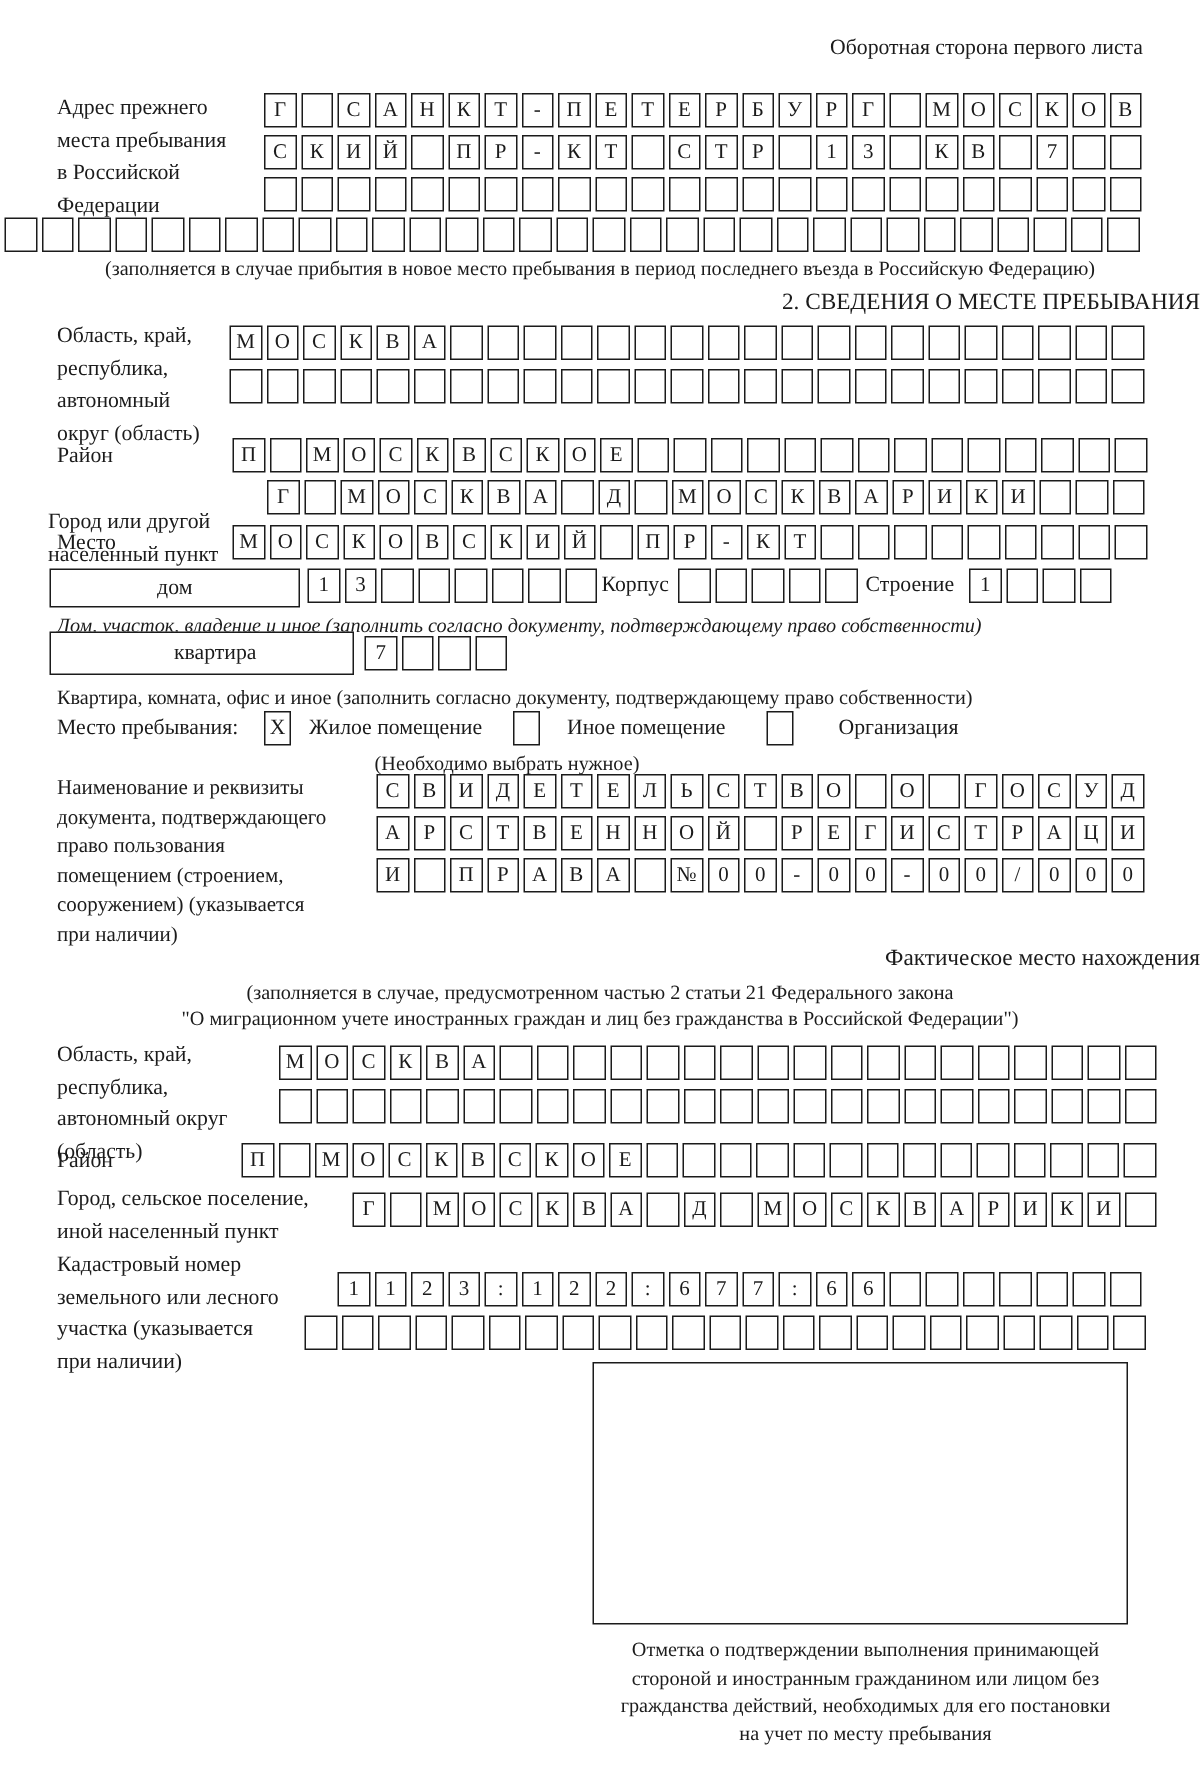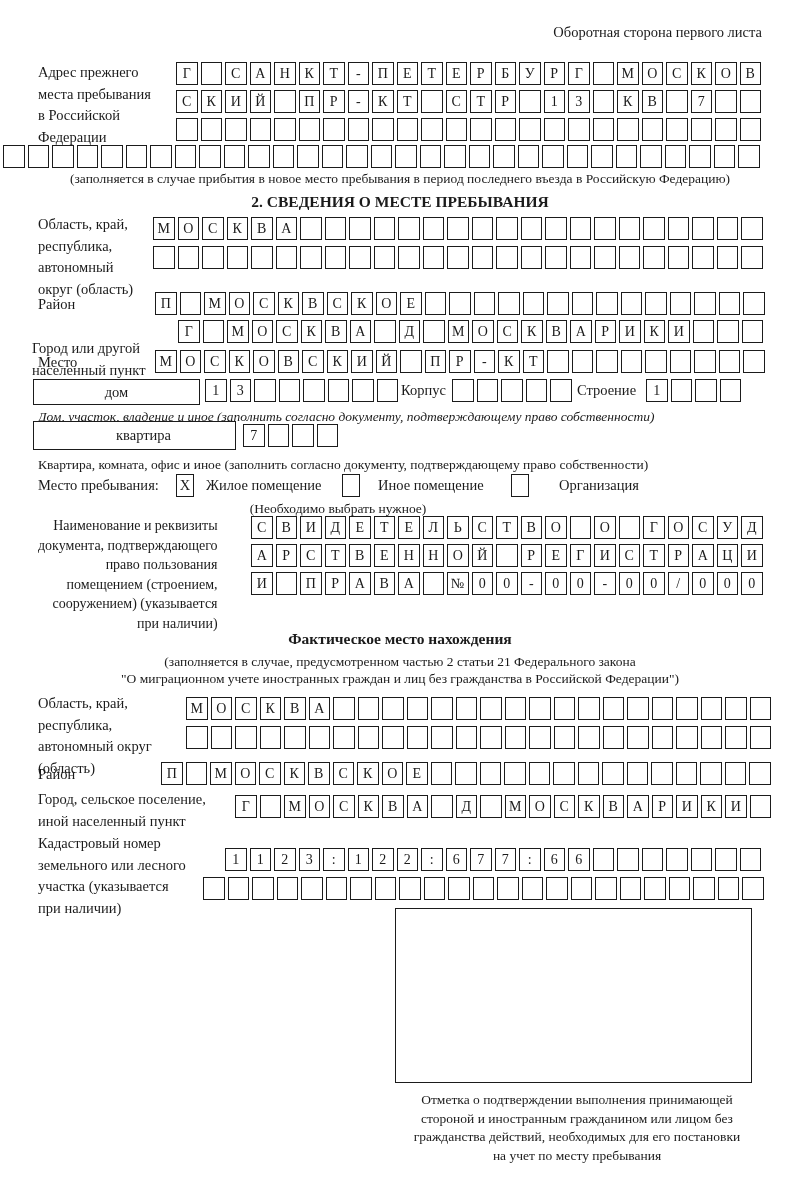--- a/index.html
+++ b/index.html
@@ -4,21 +4,21 @@
 <style>
   html,body{margin:0;padding:0;}
   body{
     width:800px;height:1180px;position:relative;background:#ffffff;color:#1b1b1b;
     font-family:"Liberation Serif", serif;
   }
   .abs{position:absolute;}
   .lbl{white-space:pre-line;font-size:14.5px;line-height:21.5px;}
   .note{font-size:13.5px;}
   .center{left:0;width:800px;text-align:center;}
-  .title{font-weight:bold;font-size:15.5px;}
+  .title{font-weight:normal;font-size:15.5px;text-align:right;}
   .cellrow{position:absolute;display:flex;gap:3px;}
   .cell{
     box-sizing:border-box;flex:0 0 21.5px;width:21.5px;height:23px;
     border:1.5px solid #1b1b1b;display:flex;align-items:center;justify-content:center;
     font-size:14px;line-height:1;background:#fff;
   }
   .bigfield{
     box-sizing:border-box;border:1.5px solid #1b1b1b;display:flex;
     align-items:center;justify-content:center;font-size:14.5px;background:#fff;
   }
@@ -339,21 +339,21 @@
 
 <div class="abs" style="top:477px;left:38px;font-size:14.5px;">Место пребывания:</div>
 <div class="checkbox" style="top:474px;left:176px;">X</div>
 <div class="abs" style="top:477px;left:206px;font-size:14.5px;">Жилое помещение</div>
 <div class="checkbox" style="top:474px;left:342px;"></div>
 <div class="abs" style="top:477px;left:378px;font-size:14.5px;">Иное помещение</div>
 <div class="checkbox" style="top:474px;left:511px;"></div>
 <div class="abs" style="top:477px;left:559px;font-size:14.5px;">Организация</div>
 <div class="abs note" style="top:501px;left:178px;width:320px;text-align:center;">(Необходимо выбрать нужное)</div>
 
-<div class="abs lbl" style="top:516px;left:38px;line-height:19.6px;font-size:14px;text-align:right;">Наименование и реквизиты
+<div class="abs lbl" style="top:516px;left:38px;line-height:19.6px;font-size:14px;">Наименование и реквизиты
 документа, подтверждающего
 право пользования
 помещением (строением,
 сооружением) (указывается
 при наличии)</div>
 <div class="cellrow" style="top:516px;left:251px;">
     <span class="cell">С</span>
     <span class="cell">В</span>
     <span class="cell">И</span>
     <span class="cell">Д</span>

